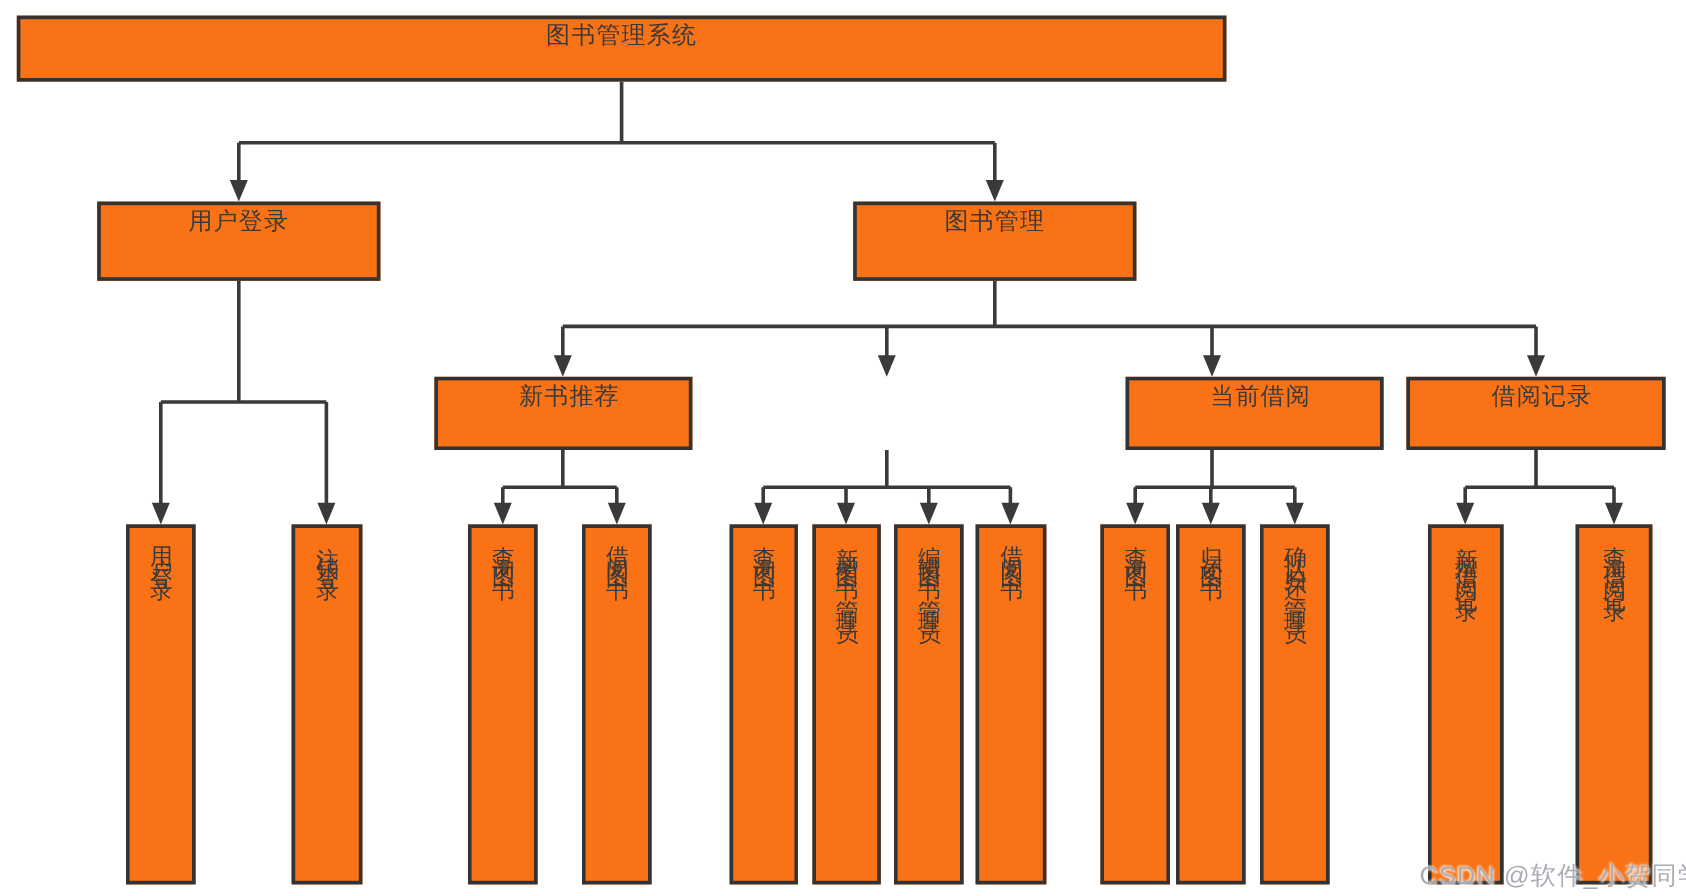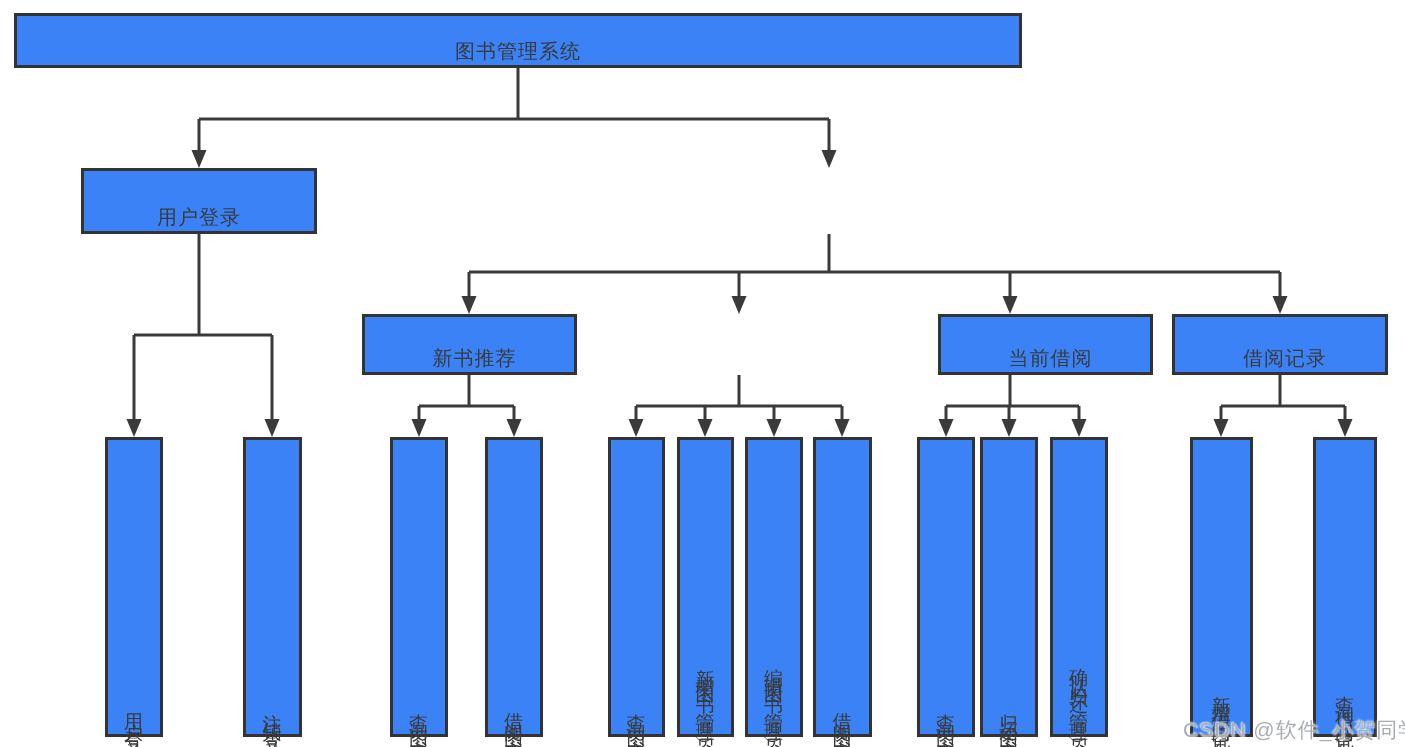--- a/index.html
+++ b/index.html
@@ -10,24 +10,24 @@
     height: 747px;
     background: #ffffff;
     font-family: "Liberation Sans", sans-serif;
     overflow: hidden;
   }
   .wires { position: absolute; left: 0; top: 0; width: 1405px; height: 747px; }
   .node {
     position: absolute;
     box-sizing: border-box;
     border: 3px solid #333333;
-    background: #3b82f6;
+    background: #f97316;
     color: #3a3a3a;
     display: flex;
-    align-items: flex-end;
+    align-items: flex-start;
     justify-content: center;
   }
   .h-node { font-size: 20px; letter-spacing: 1px; white-space: nowrap; }
   .root-node { left: 14px; top: 13px; width: 1008px; height: 55px; font-size: 20px; }
   .l2-node { top: 168px; width: 236px; height: 66px; }
   .l3-node { top: 314px; width: 215px; height: 61px; padding-left: 10px; }
   .leaf { top: 437px; height: 300px; }
   .vtext {
     writing-mode: vertical-rl;
     text-orientation: mixed;
@@ -93,20 +93,23 @@
     </g>
   </svg>
 
   <div class="node h-node root-node">
     <span>图书管理系统</span>
   </div>
 
   <div class="node h-node l2-node" style="left:81px">
     <span>用户登录</span>
   </div>
+  <div class="node h-node l2-node" style="left:711px">
+    <span>图书管理</span>
+  </div>
 
   <div class="node h-node l3-node" style="left:362px">
     <span>新书推荐</span>
   </div>
   <div class="node h-node l3-node" style="left:938px">
     <span>当前借阅</span>
   </div>
   <div class="node h-node l3-node" style="left:1172px;width:216px">
     <span>借阅记录</span>
   </div>

